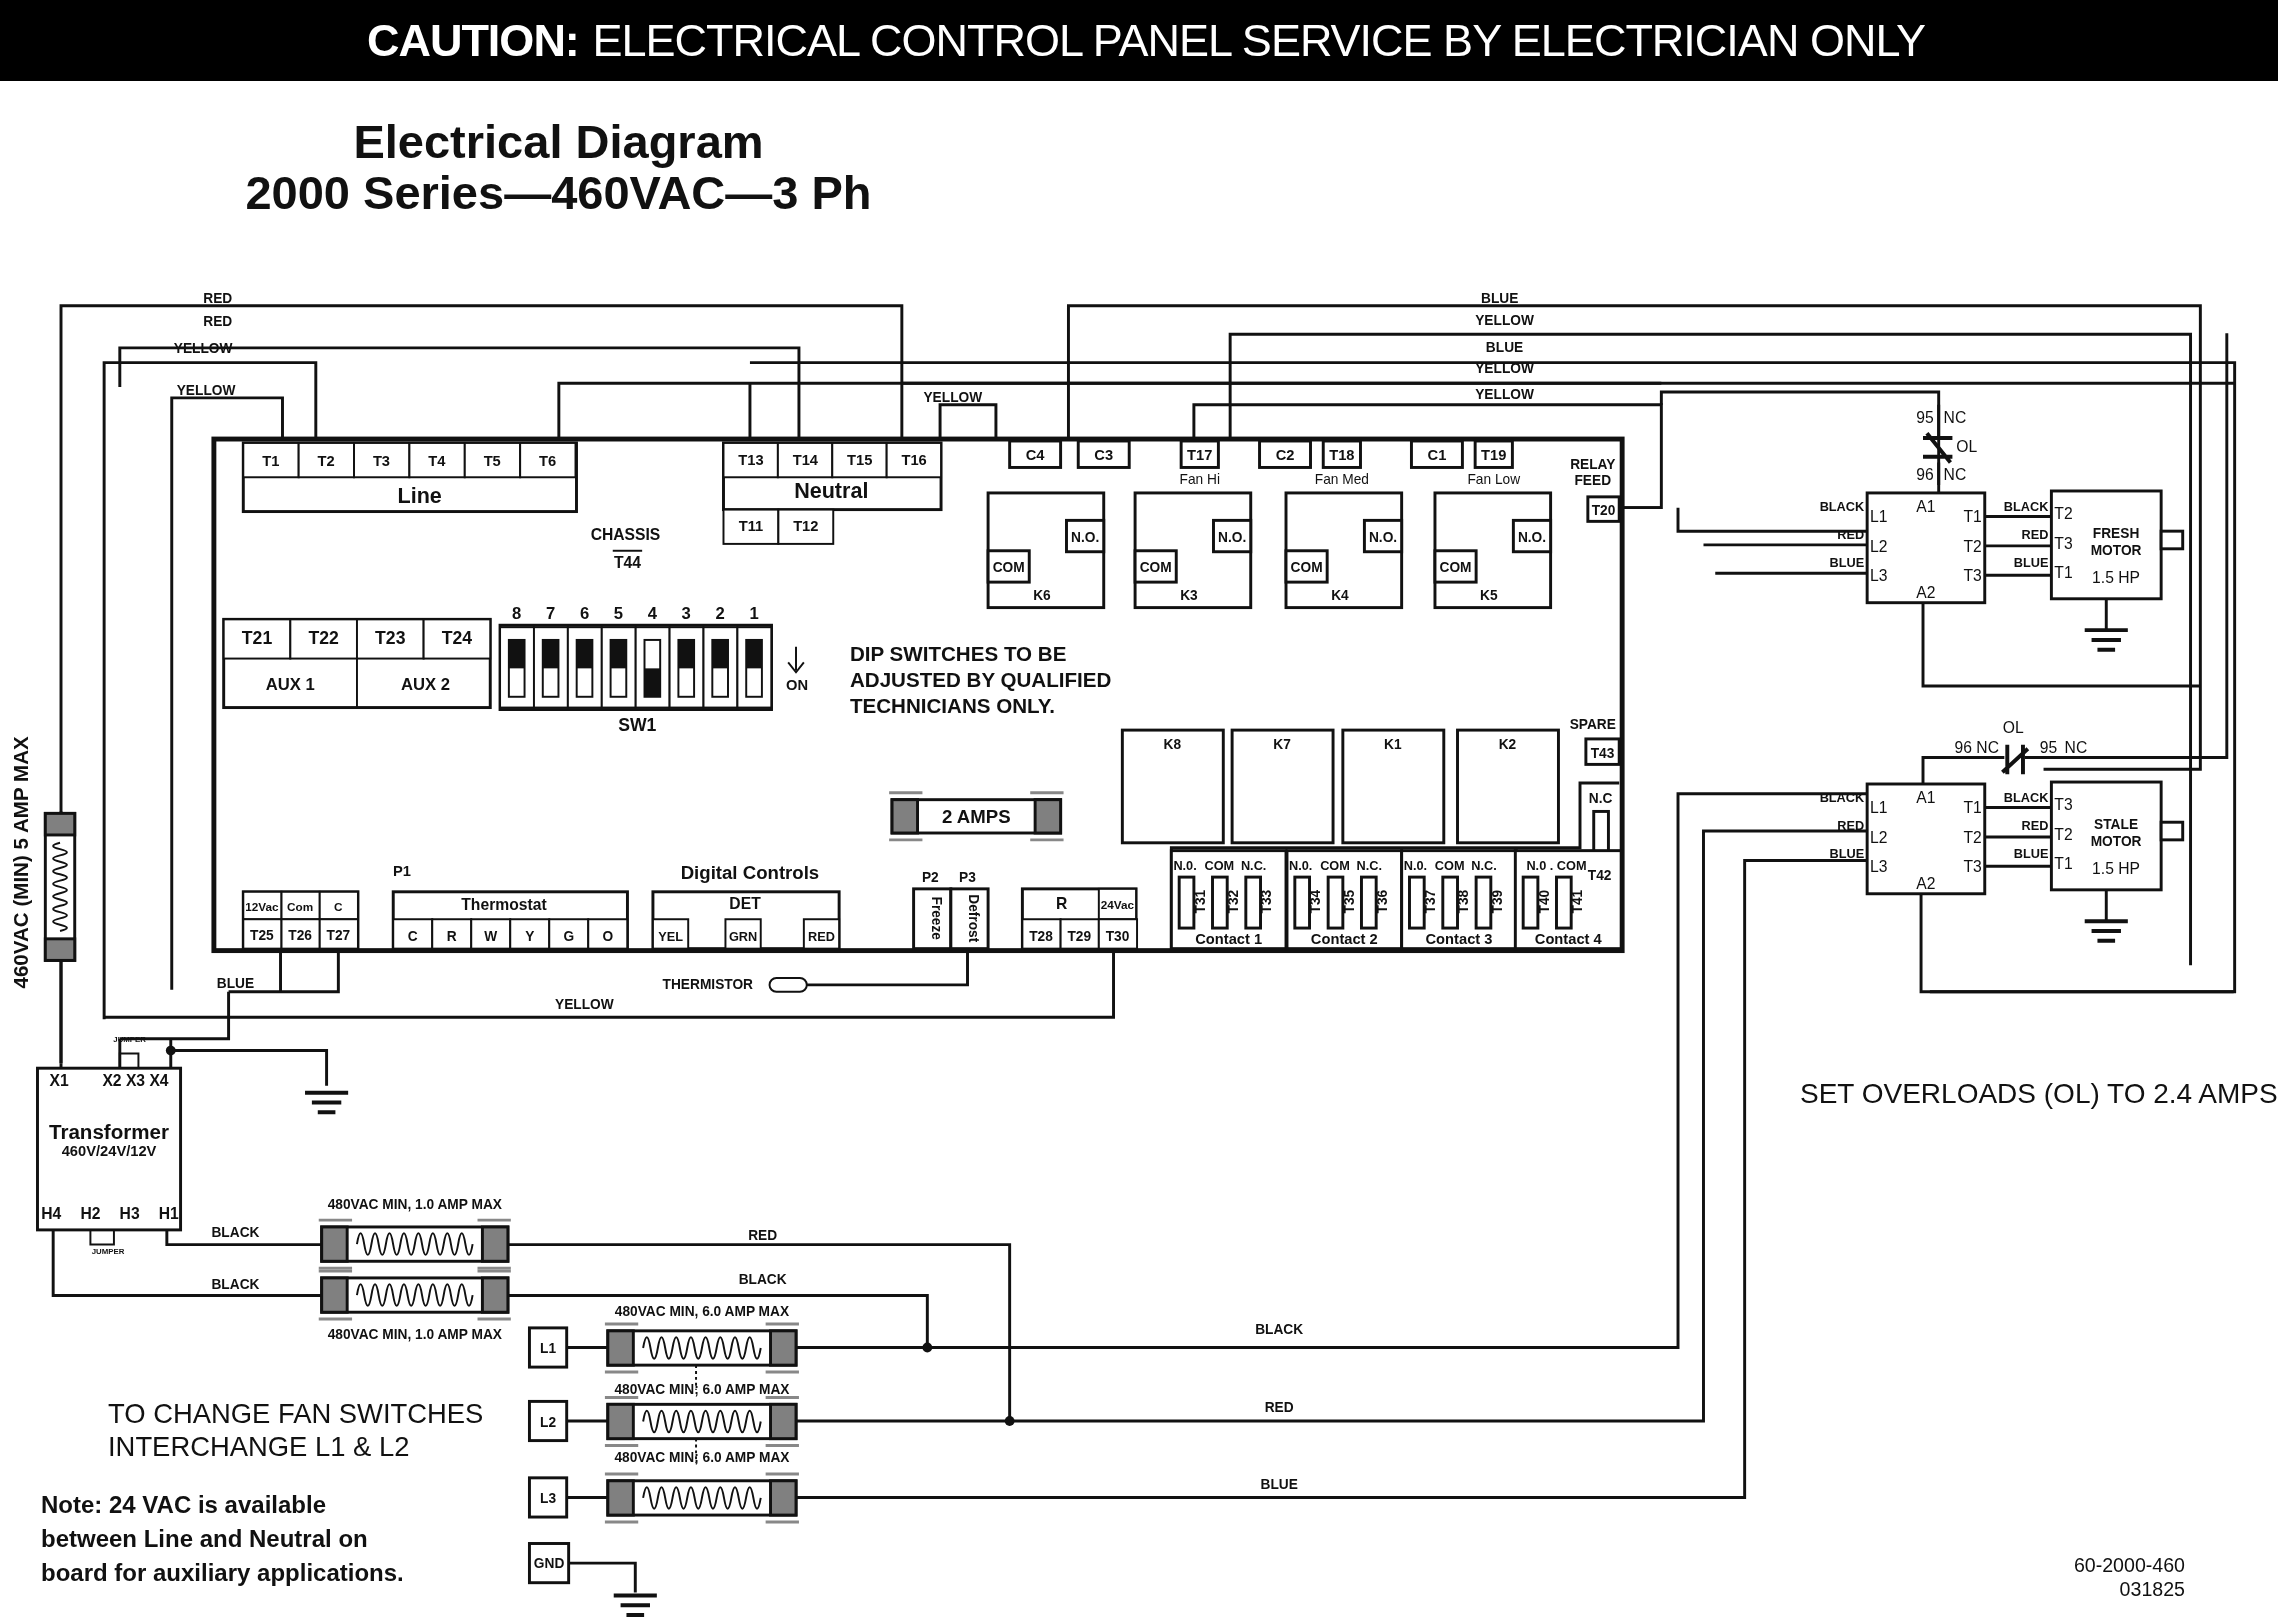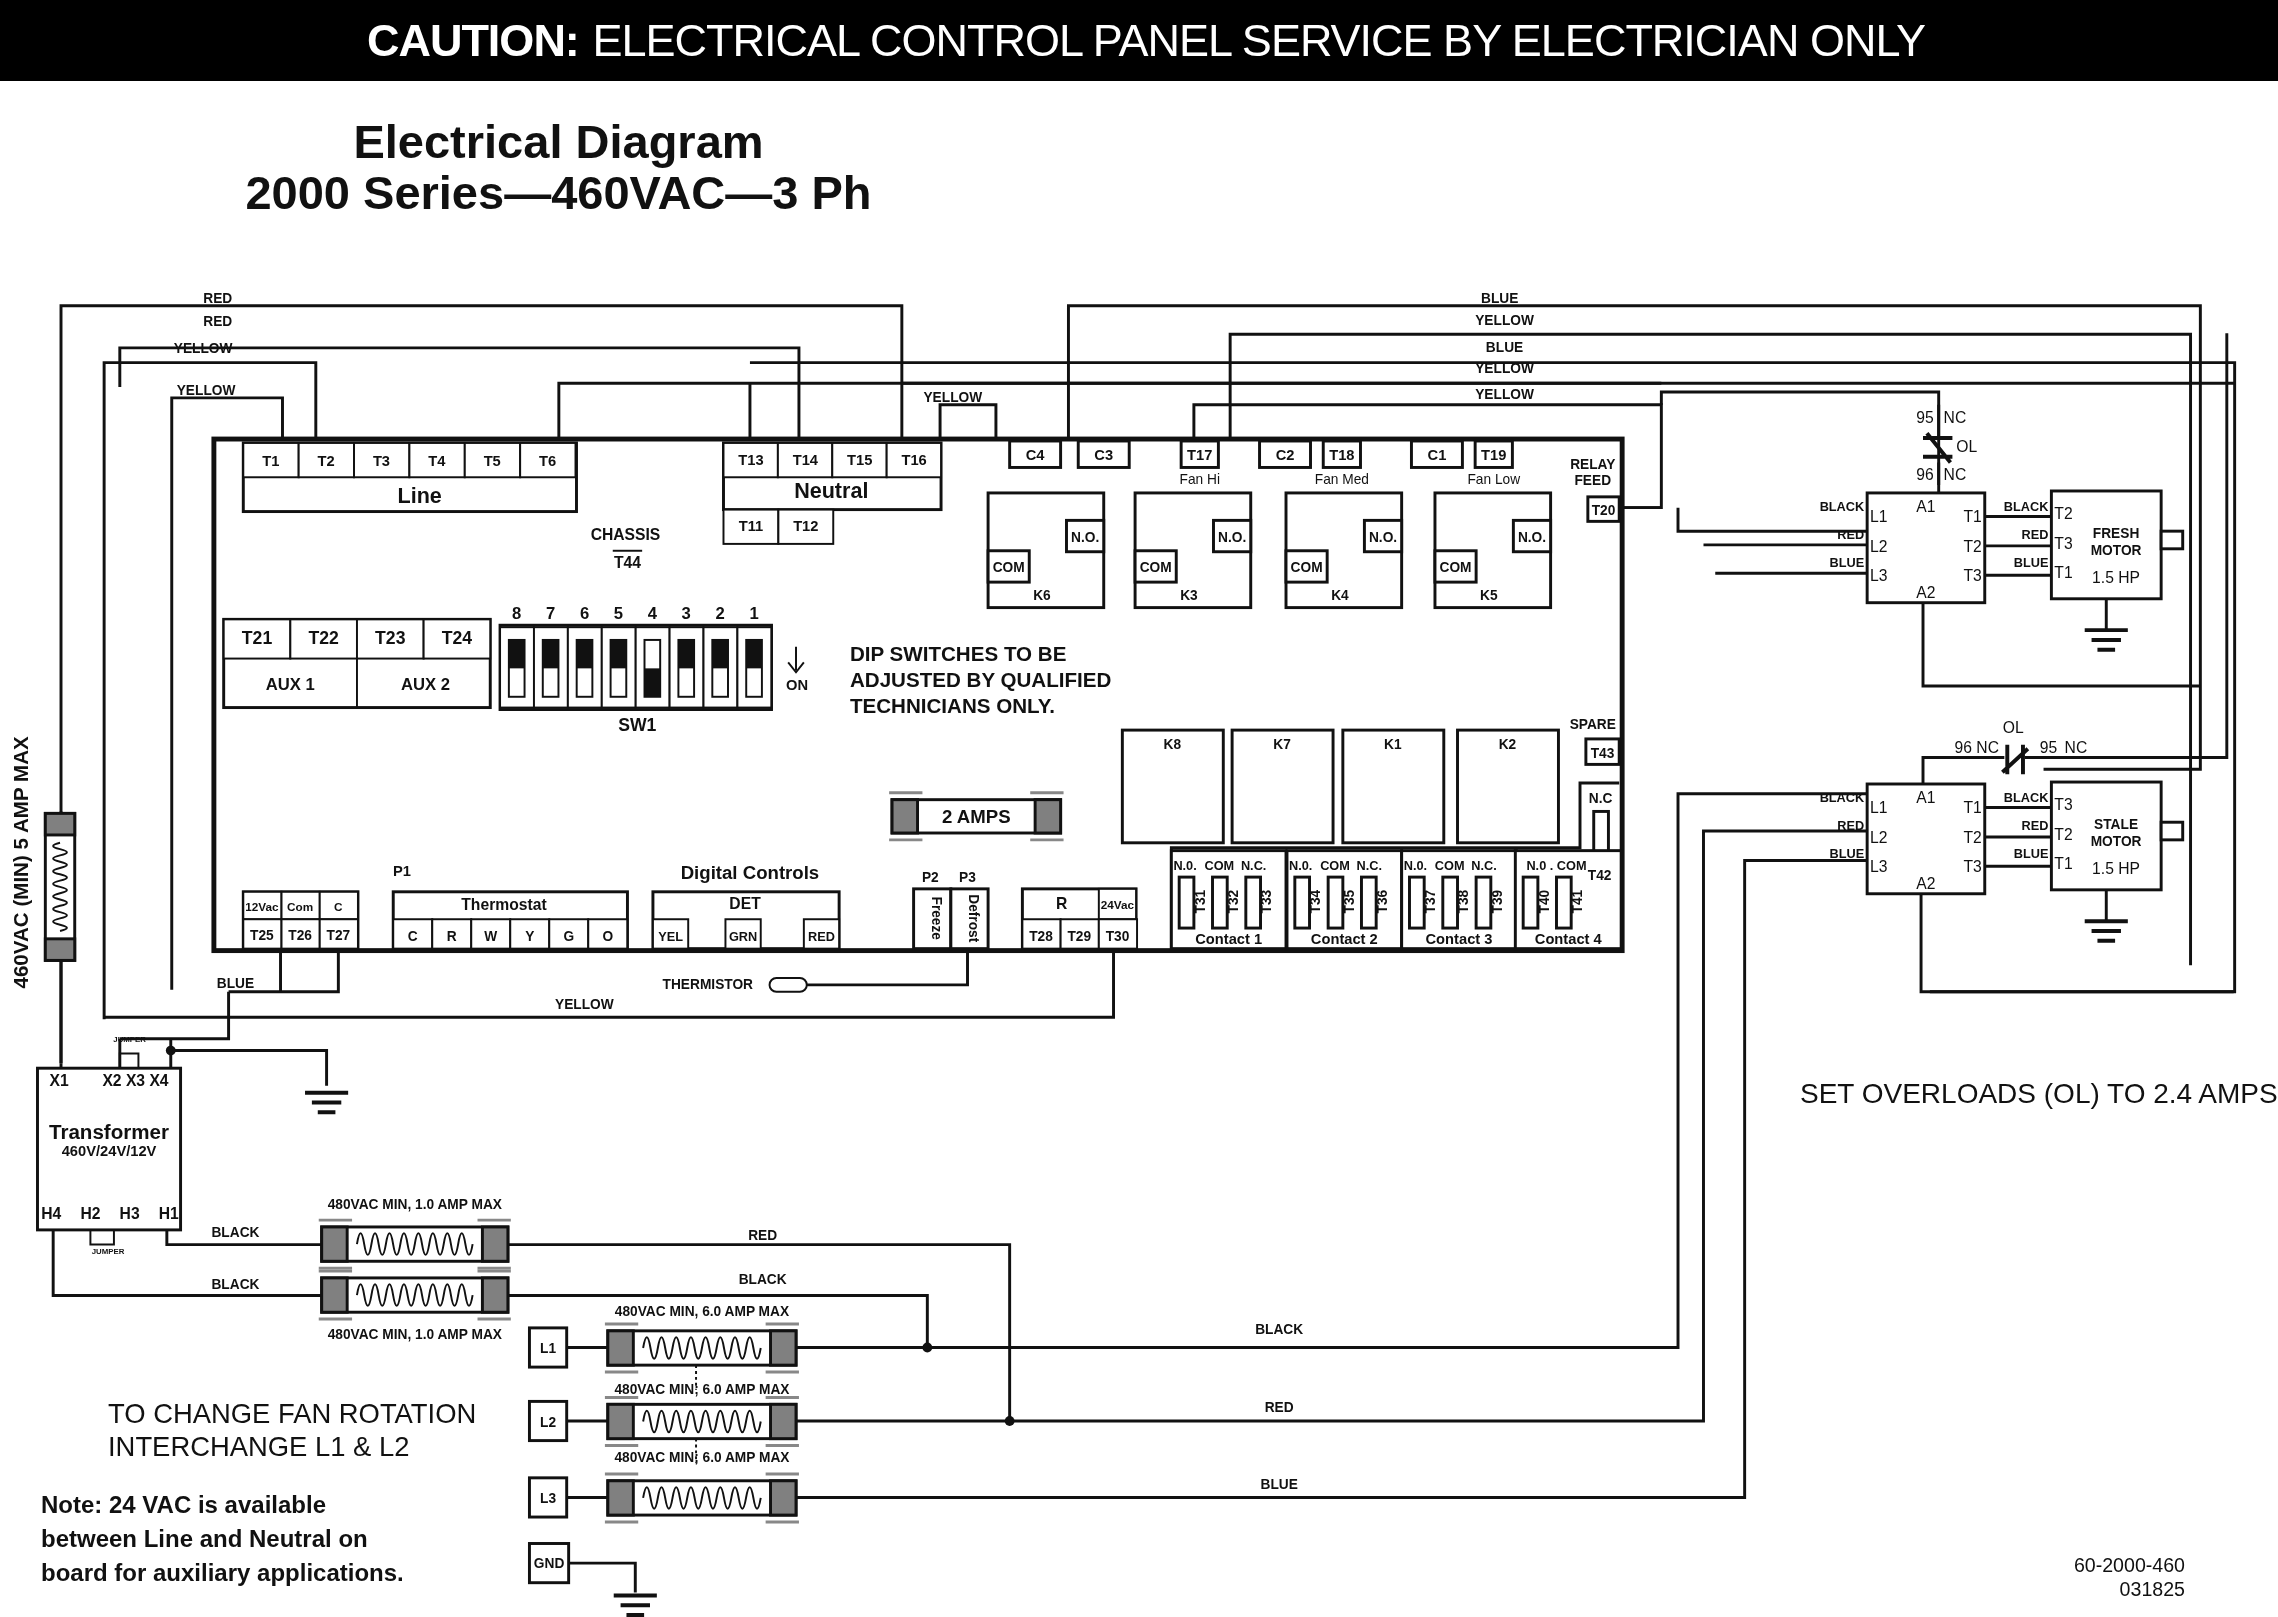--- a/index.html
+++ b/index.html
@@ -485,21 +485,21 @@
       <text x="2159" y="846" font-size="14" text-anchor="middle" font-weight="bold" fill="#111">STALE</text>
       <text x="2159" y="863" font-size="14" text-anchor="middle" font-weight="bold" fill="#111">MOTOR</text>
       <text x="2159" y="892" font-size="16" text-anchor="middle" font-weight="normal" fill="#111">1.5 HP</text>
     </g>
 </svg>
 
 <div class="note" id="note-ol">SET OVERLOADS (OL) TO 2.4 AMPS</div>
 <div class="note" id="note-amp">
 </div>
 <div class="note" id="note-rot">
-  <div>TO CHANGE FAN ROTATION</div>
+  <div>TO CHANGE FAN SWITCHES</div>
   <div>INTERCHANGE L1 &amp; L2</div>
 </div>
 <div class="note" id="note-24">
   <div>Note: 24 VAC is available</div>
   <div>between Line and Neutral on</div>
   <div>board for auxiliary applications.</div>
 </div>
 <div class="note" id="docnum">
   <div>60-2000-460</div>
   <div>031825</div>

